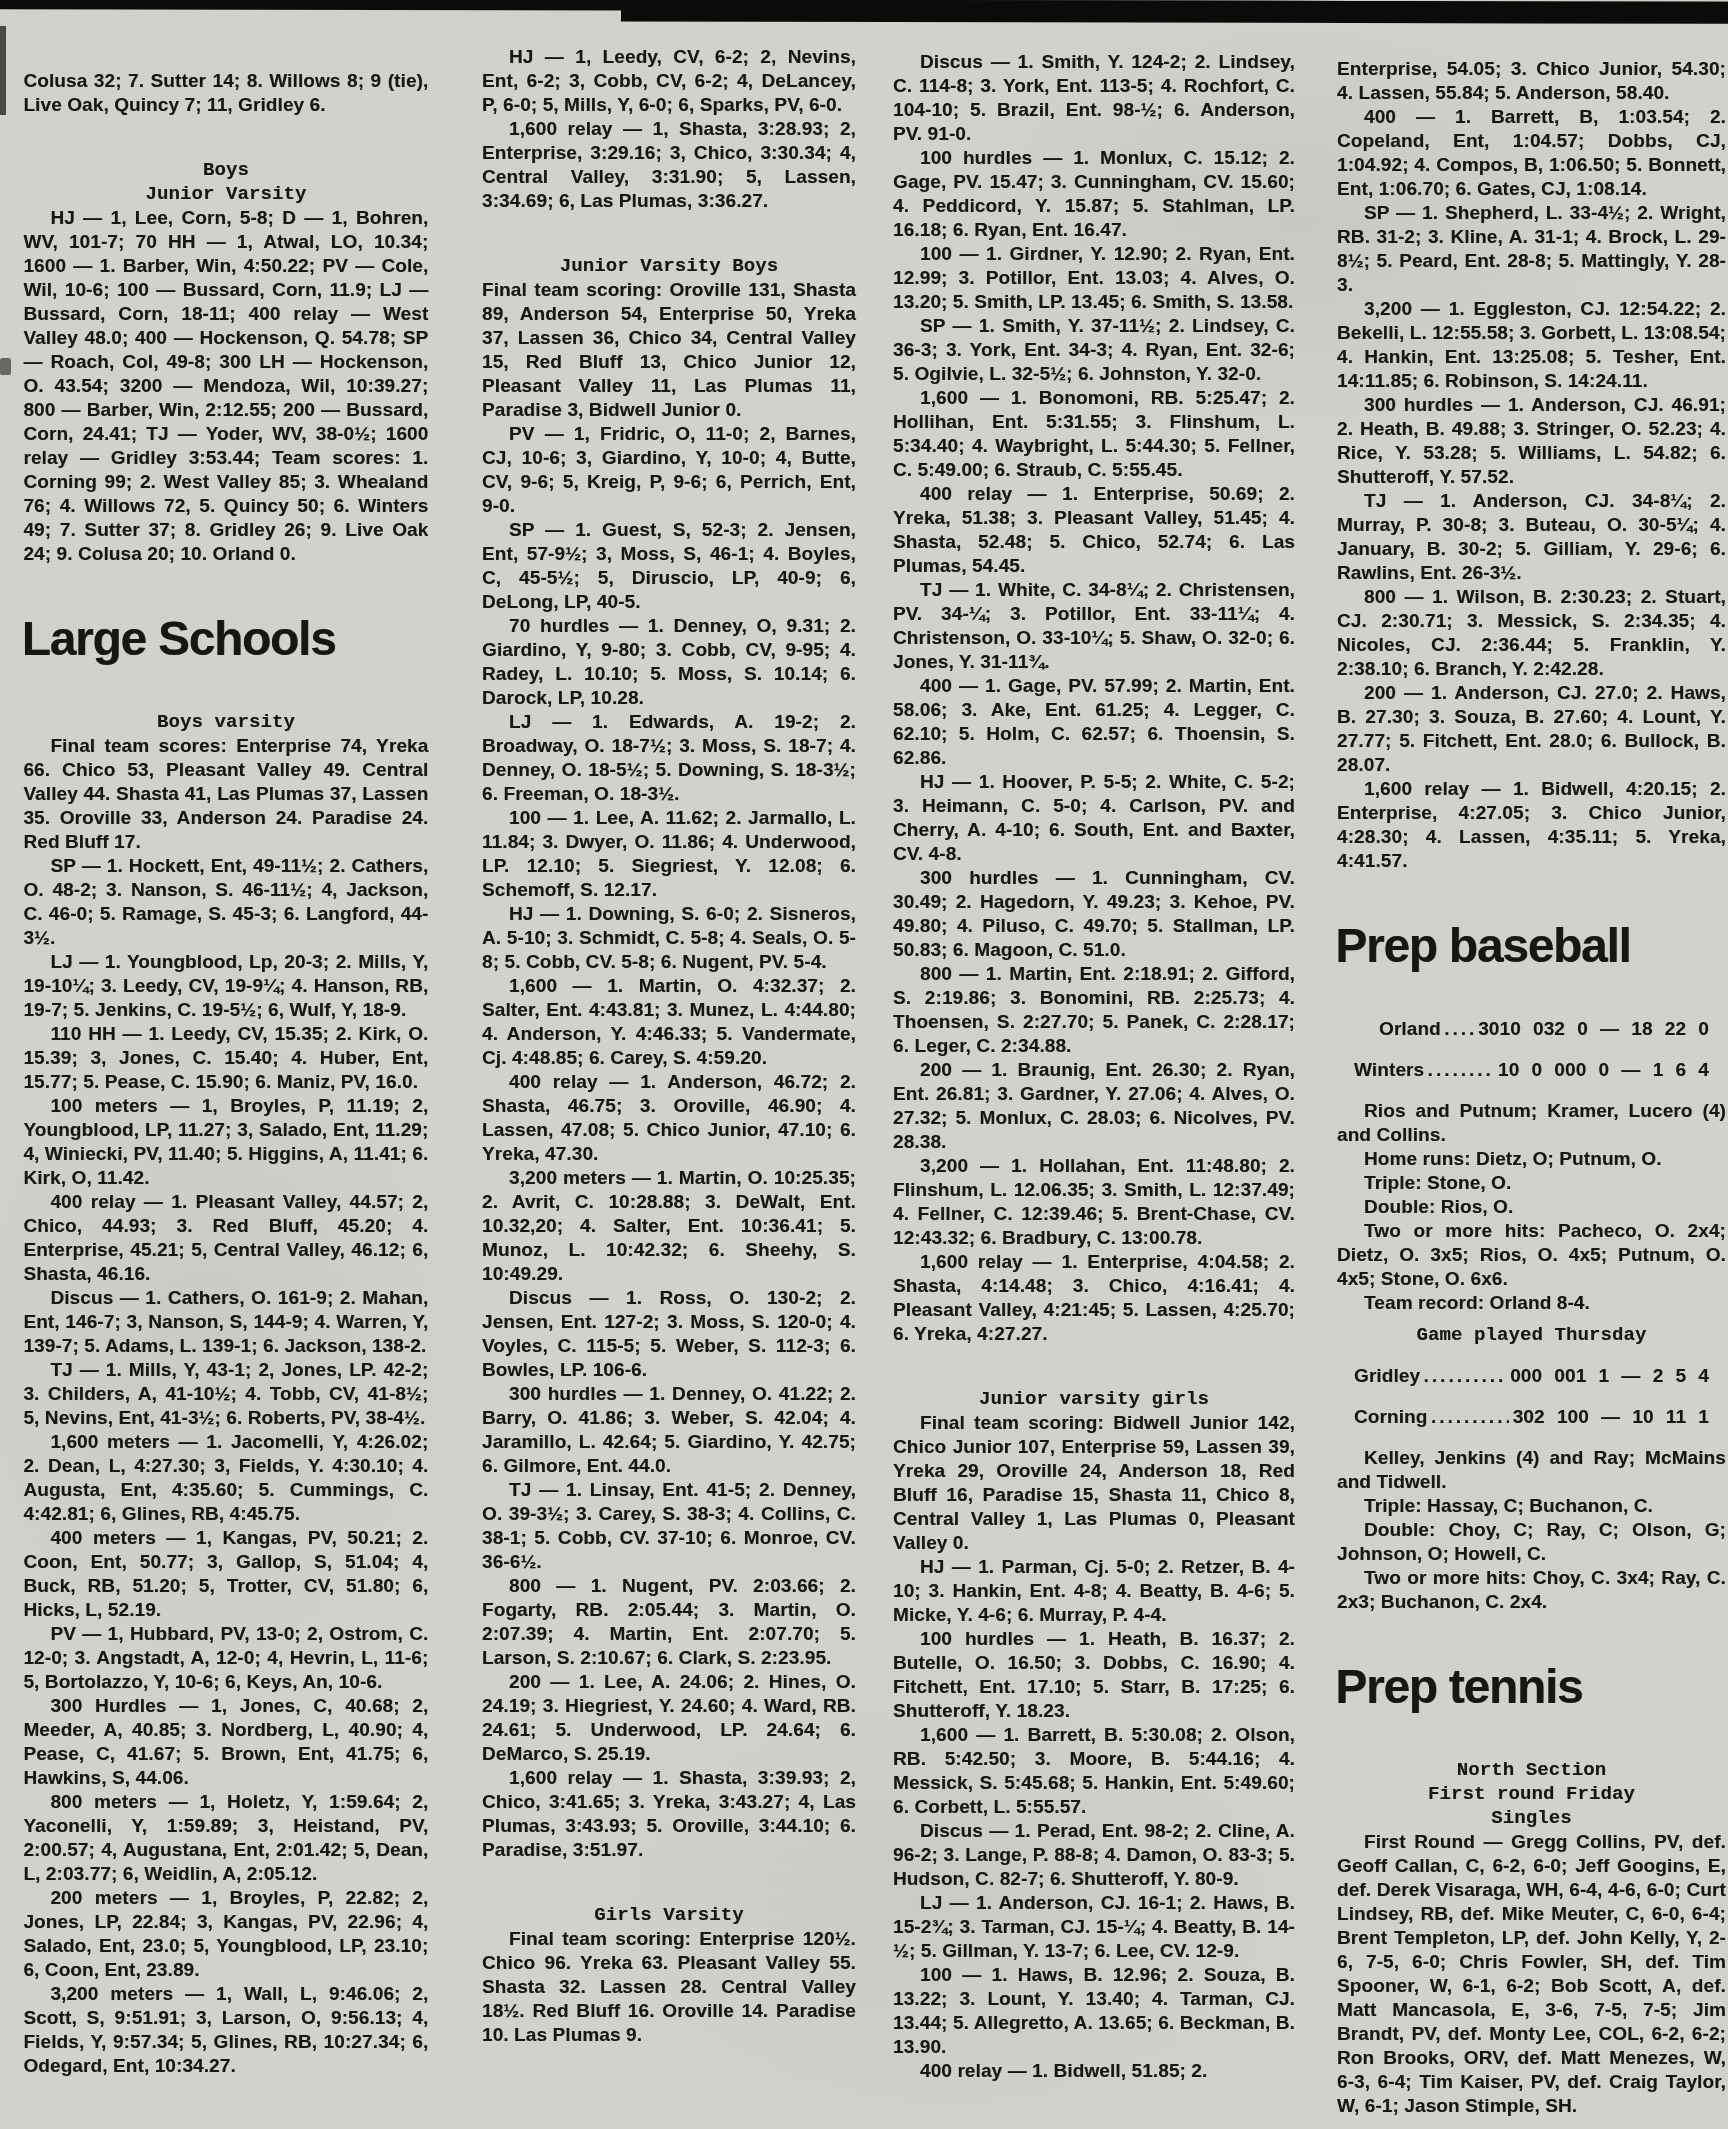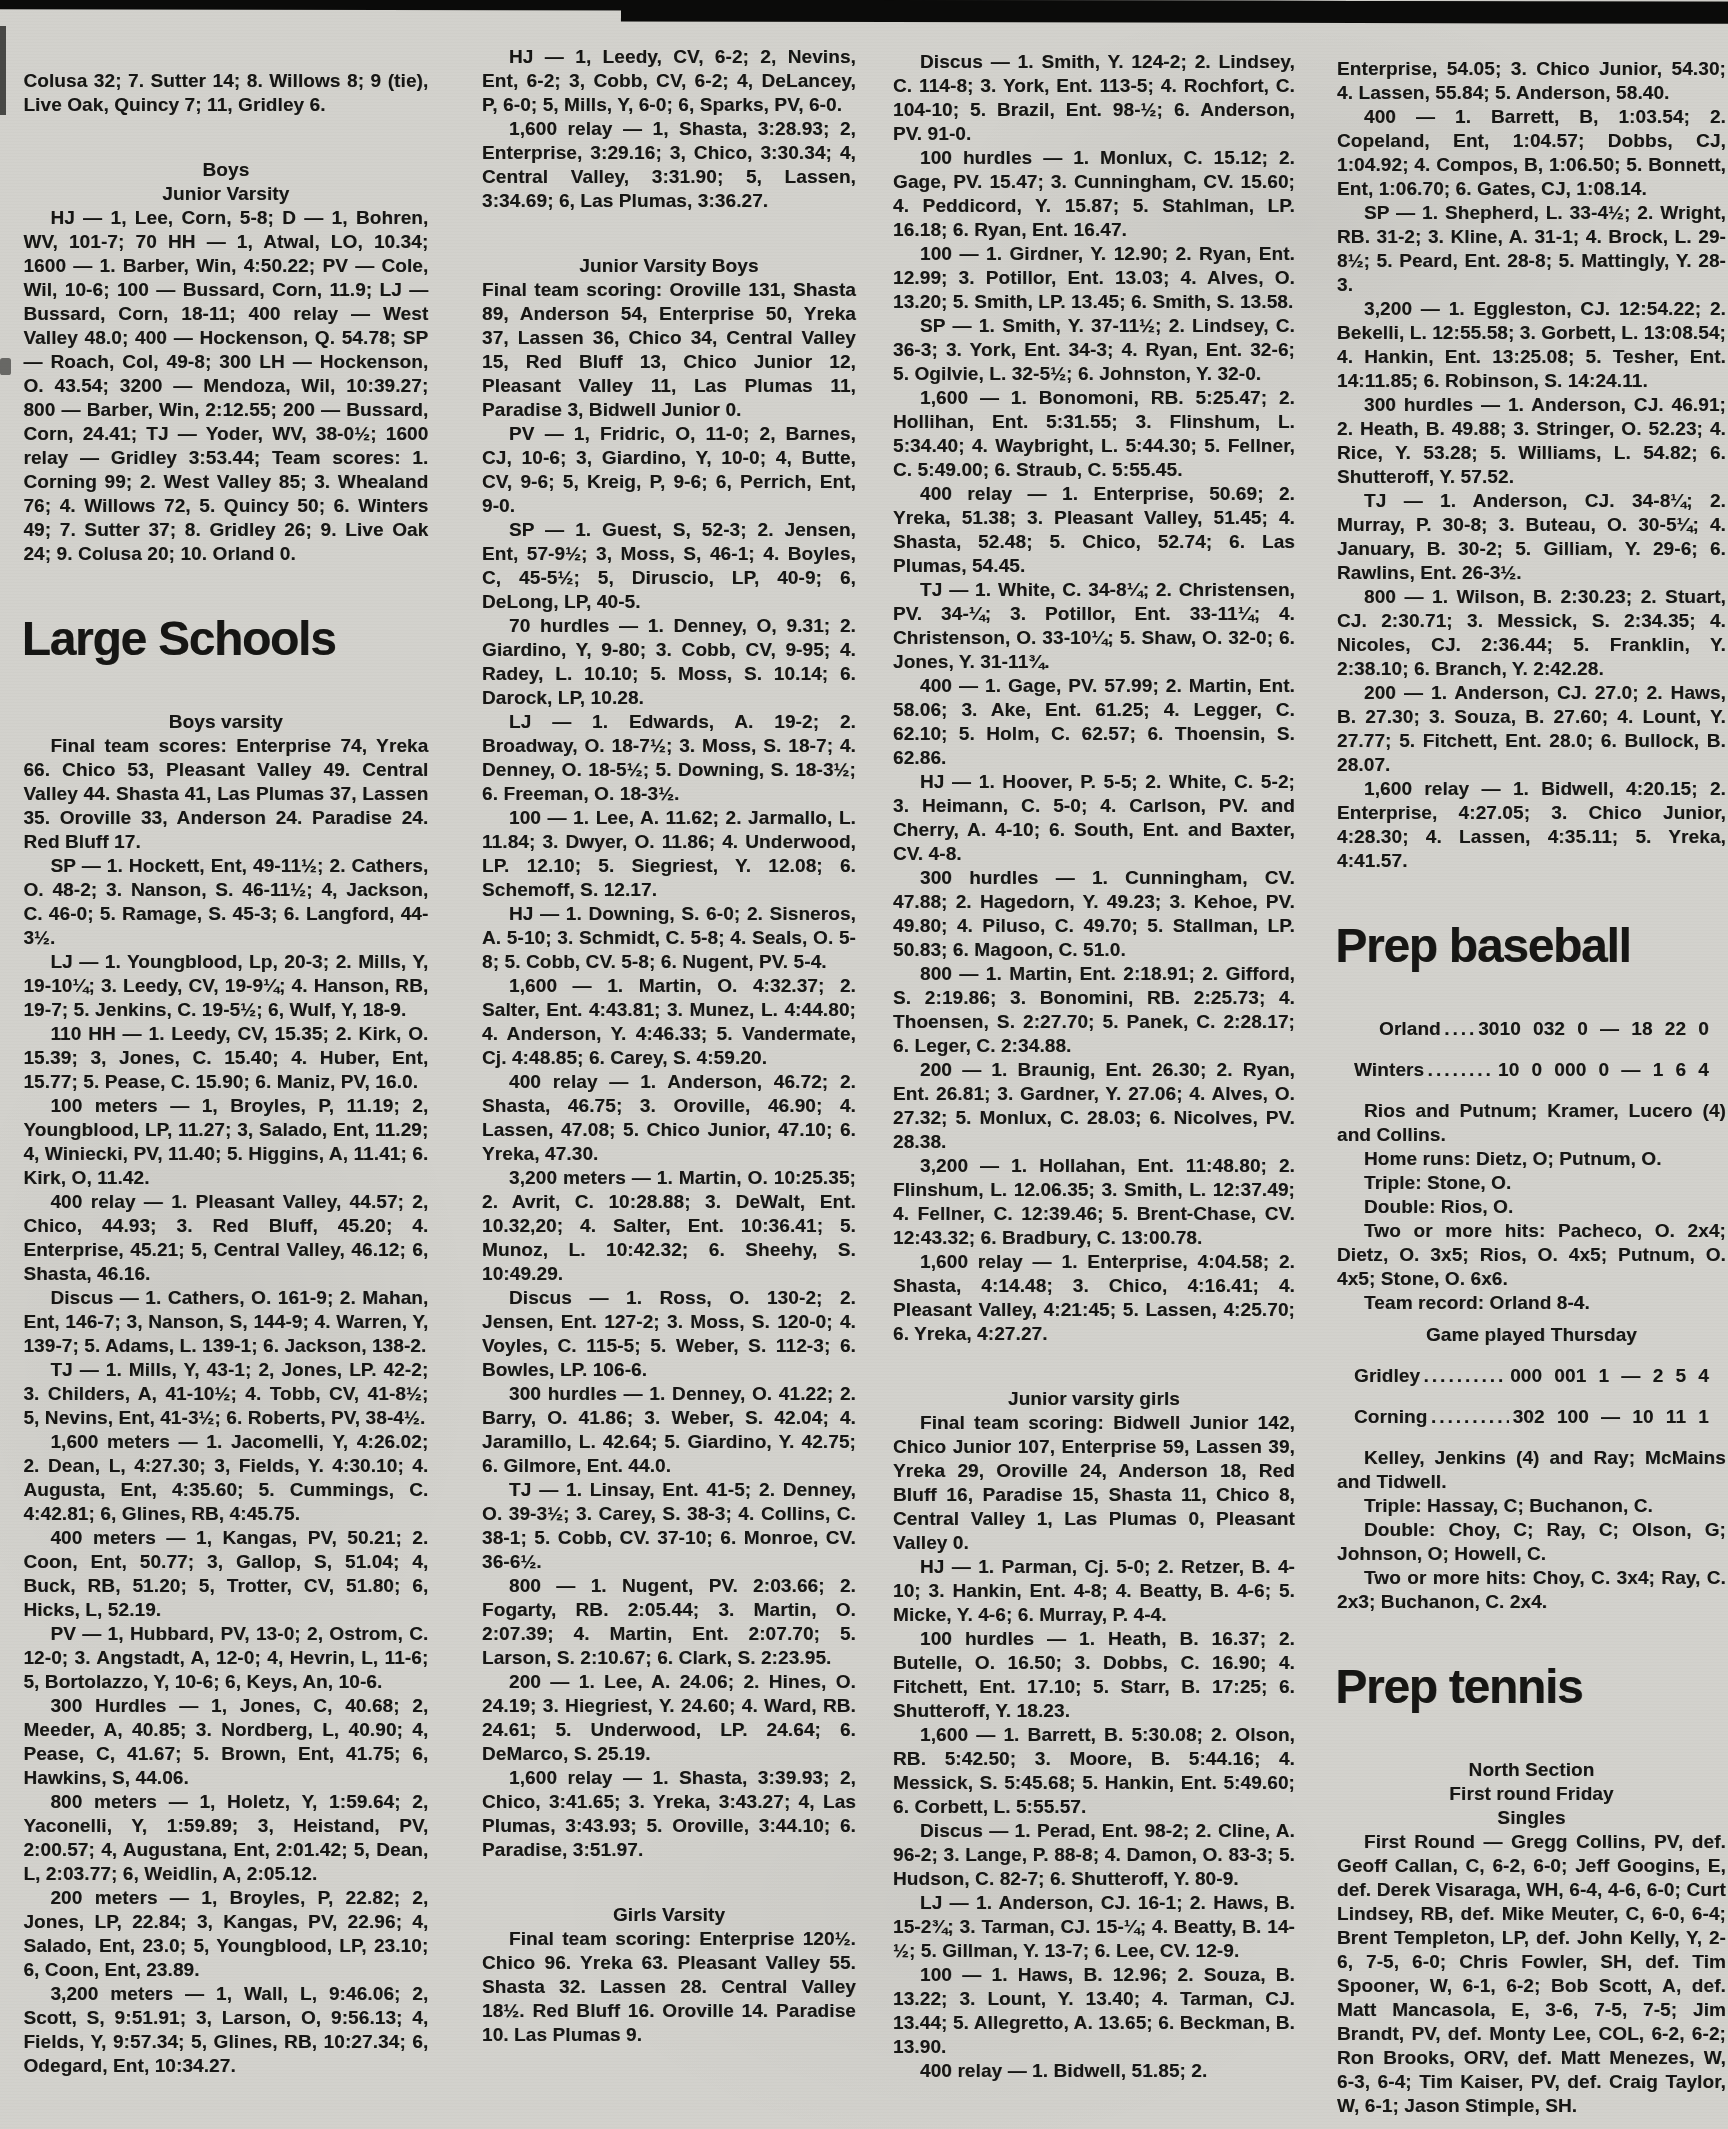--- a/index.html
+++ b/index.html
@@ -37,21 +37,21 @@
     text-align:justify;
     letter-spacing:0.1px;
     text-shadow:0.3px 0.3px 0 rgba(25,25,22,.38);
   }
   .col-1{left:23.4px;  top:69px; width:405px;}
   .col-2{left:482px;top:45px; width:374px;}
   .col-3{left:893px;top:50px; width:402px;}
   .col-4{left:1337px;top:57px; width:389px;}
   p.para{margin:0;text-align:justify;}
   p.para.indent{text-indent:27px;}
-  p.subhead{margin:41px 0 0;text-align:center;}
+  p.subhead{margin:41px 0 0;text-align:center;font-family:Liberation Mono, monospace;}
   p.subhead.compact{margin-top:7.7px;}
   p.subhead + p.subhead{margin-top:0;}
   h2.headline{
     font-size:48px;line-height:1.02;letter-spacing:-1.3px;
     margin:49px 0 46px -1.7px;white-space:nowrap;font-weight:700;
     text-shadow:0.4px 0.4px 0 rgba(20,20,18,.5);
   }
   .linescore{display:flex;align-items:center;margin:17px;}
   .linescore.indent{padding-left:25px;}
   .linescore .team{flex:0 0 auto;}
@@ -115,21 +115,21 @@
   <div class="col col-3">
       <p class="para indent">Discus — 1. Smith, Y. 124-2; 2. Lindsey, C. 114-8; 3. York, Ent. 113-5; 4. Rochfort, C. 104-10; 5. Brazil, Ent. 98-½; 6. Anderson, PV. 91-0.</p>
       <p class="para indent">100 hurdles — 1. Monlux, C. 15.12; 2. Gage, PV. 15.47; 3. Cunningham, CV. 15.60; 4. Peddicord, Y. 15.87; 5. Stahlman, LP. 16.18; 6. Ryan, Ent. 16.47.</p>
       <p class="para indent">100 — 1. Girdner, Y. 12.90; 2. Ryan, Ent. 12.99; 3. Potillor, Ent. 13.03; 4. Alves, O. 13.20; 5. Smith, LP. 13.45; 6. Smith, S. 13.58.</p>
       <p class="para indent">SP — 1. Smith, Y. 37-11½; 2. Lindsey, C. 36-3; 3. York, Ent. 34-3; 4. Ryan, Ent. 32-6; 5. Ogilvie, L. 32-5½; 6. Johnston, Y. 32-0.</p>
       <p class="para indent">1,600 — 1. Bonomoni, RB. 5:25.47; 2. Hollihan, Ent. 5:31.55; 3. Flinshum, L. 5:34.40; 4. Waybright, L. 5:44.30; 5. Fellner, C. 5:49.00; 6. Straub, C. 5:55.45.</p>
       <p class="para indent">400 relay — 1. Enterprise, 50.69; 2. Yreka, 51.38; 3. Pleasant Valley, 51.45; 4. Shasta, 52.48; 5. Chico, 52.74; 6. Las Plumas, 54.45.</p>
       <p class="para indent">TJ — 1. White, C. 34-8¼; 2. Christensen, PV. 34-¼; 3. Potillor, Ent. 33-11¼; 4. Christenson, O. 33-10¼; 5. Shaw, O. 32-0; 6. Jones, Y. 31-11¾.</p>
       <p class="para indent">400 — 1. Gage, PV. 57.99; 2. Martin, Ent. 58.06; 3. Ake, Ent. 61.25; 4. Legger, C. 62.10; 5. Holm, C. 62.57; 6. Thoensin, S. 62.86.</p>
       <p class="para indent">HJ — 1. Hoover, P. 5-5; 2. White, C. 5-2; 3. Heimann, C. 5-0; 4. Carlson, PV. and Cherry, A. 4-10; 6. South, Ent. and Baxter, CV. 4-8.</p>
-      <p class="para indent">300 hurdles — 1. Cunningham, CV. 47.88; 2. Hagedorn, Y. 49.23; 3. Kehoe, PV. 49.80; 4. Piluso, C. 49.70; 5. Stallman, LP. 50.83; 6. Magoon, C. 51.0.</p>
+      <p class="para indent">300 hurdles — 1. Cunningham, CV. 30.49; 2. Hagedorn, Y. 49.23; 3. Kehoe, PV. 49.80; 4. Piluso, C. 49.70; 5. Stallman, LP. 50.83; 6. Magoon, C. 51.0.</p>
       <p class="para indent">800 — 1. Martin, Ent. 2:18.91; 2. Gifford, S. 2:19.86; 3. Bonomini, RB. 2:25.73; 4. Thoensen, S. 2:27.70; 5. Panek, C. 2:28.17; 6. Leger, C. 2:34.88.</p>
       <p class="para indent">200 — 1. Braunig, Ent. 26.30; 2. Ryan, Ent. 26.81; 3. Gardner, Y. 27.06; 4. Alves, O. 27.32; 5. Monlux, C. 28.03; 6. Nicolves, PV. 28.38.</p>
       <p class="para indent">3,200 — 1. Hollahan, Ent. 11:48.80; 2. Flinshum, L. 12.06.35; 3. Smith, L. 12:37.49; 4. Fellner, C. 12:39.46; 5. Brent-Chase, CV. 12:43.32; 6. Bradbury, C. 13:00.78.</p>
       <p class="para indent">1,600 relay — 1. Enterprise, 4:04.58; 2. Shasta, 4:14.48; 3. Chico, 4:16.41; 4. Pleasant Valley, 4:21:45; 5. Lassen, 4:25.70; 6. Yreka, 4:27.27.</p>
       <p class="subhead">Junior varsity girls</p>
       <p class="para indent">Final team scoring: Bidwell Junior 142, Chico Junior 107, Enterprise 59, Lassen 39, Yreka 29, Oroville 24, Anderson 18, Red Bluff 16, Paradise 15, Shasta 11, Chico 8, Central Valley 1, Las Plumas 0, Pleasant Valley 0.</p>
       <p class="para indent">HJ — 1. Parman, Cj. 5-0; 2. Retzer, B. 4-10; 3. Hankin, Ent. 4-8; 4. Beatty, B. 4-6; 5. Micke, Y. 4-6; 6. Murray, P. 4-4.</p>
       <p class="para indent">100 hurdles — 1. Heath, B. 16.37; 2. Butelle, O. 16.50; 3. Dobbs, C. 16.90; 4. Fitchett, Ent. 17.10; 5. Starr, B. 17:25; 6. Shutteroff, Y. 18.23.</p>
       <p class="para indent">1,600 — 1. Barrett, B. 5:30.08; 2. Olson, RB. 5:42.50; 3. Moore, B. 5:44.16; 4. Messick, S. 5:45.68; 5. Hankin, Ent. 5:49.60; 6. Corbett, L. 5:55.57.</p>
       <p class="para indent">Discus — 1. Perad, Ent. 98-2; 2. Cline, A. 96-2; 3. Lange, P. 88-8; 4. Damon, O. 83-3; 5. Hudson, C. 82-7; 6. Shutteroff, Y. 80-9.</p>

